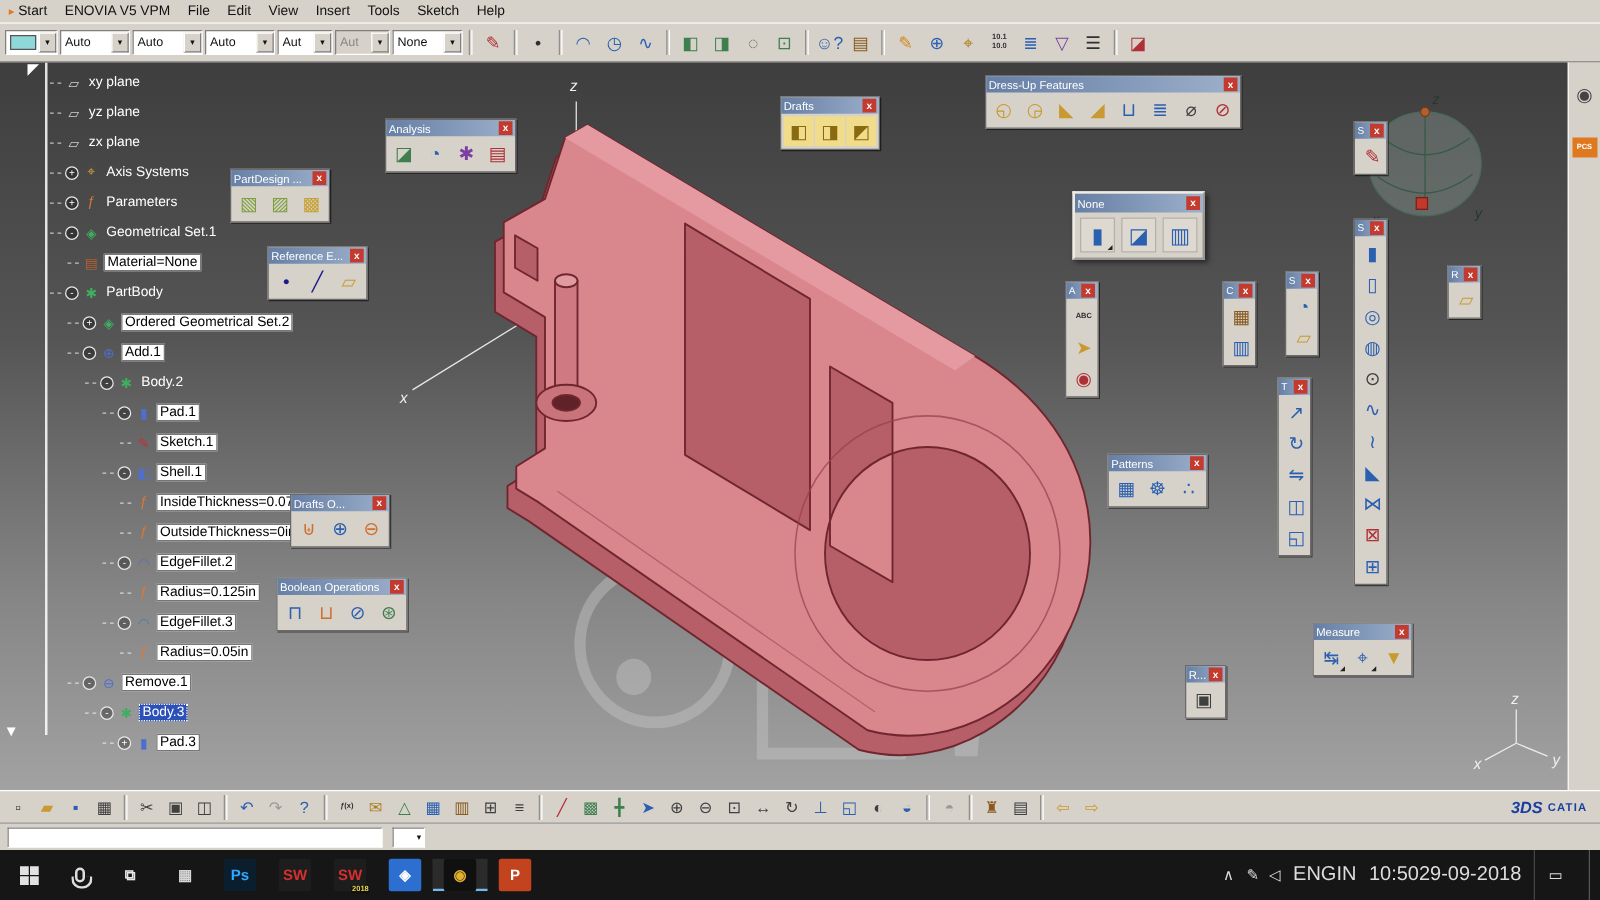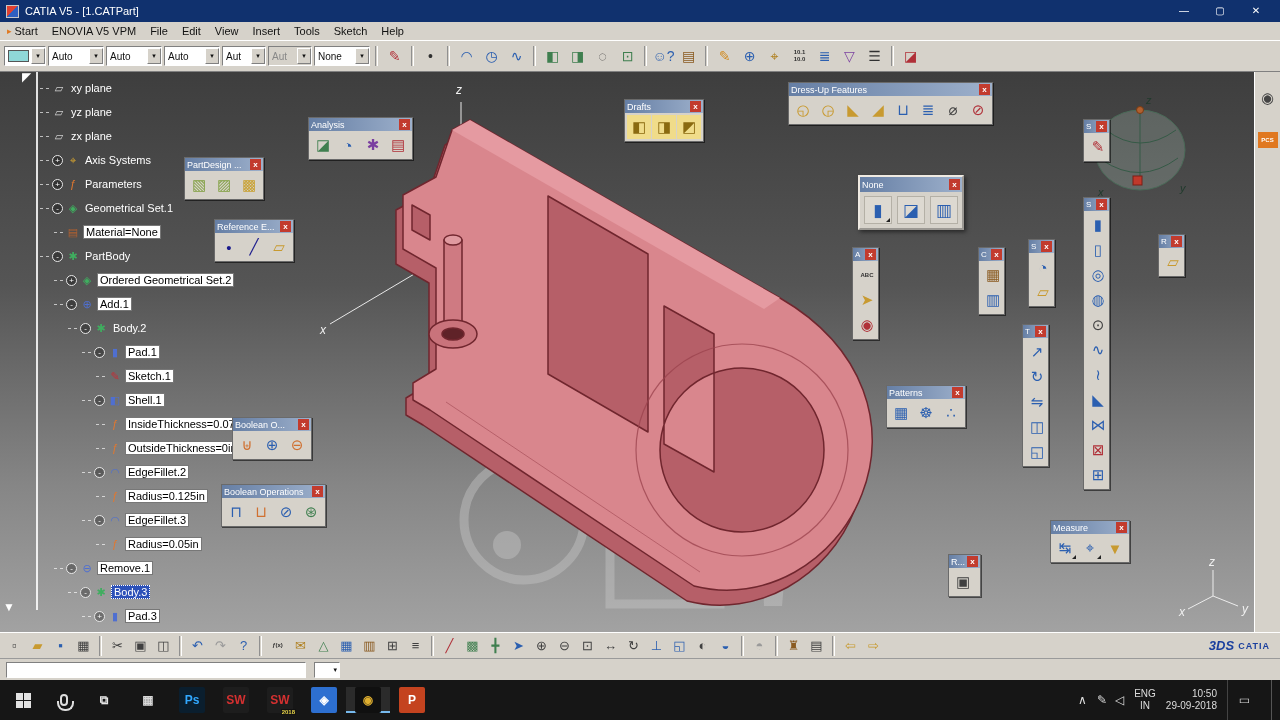--- a/index.html
+++ b/index.html
@@ -81,43 +81,34 @@
 .tmic{width:36px;height:40px;display:flex;align-items:center;justify-content:center}
 .mic{width:8px;height:12px;border:2px solid #ddd;border-radius:4px;position:relative}
 .mic::after{content:"";position:absolute;left:-5px;top:5px;width:13px;height:8px;border:2px solid #ddd;border-top:none;border-radius:0 0 8px 8px}
 #taskapps{display:flex;align-items:stretch}
 .tapp{width:44px;display:flex;align-items:center;justify-content:center}
 .tapp.active{background:#2b2b2b;box-shadow:inset 0 -2px 0 #76b9ed}
 .tappic{width:26px;height:26px;display:flex;align-items:center;justify-content:center;font-weight:bold;font-size:12px;border-radius:2px;position:relative}
 .tappic .badge{position:absolute;bottom:-2px;right:-3px;font-size:6px;color:#e8d44a;background:#111;padding:0 1px}
 .tray{margin-left:auto;display:flex;align-items:center;gap:10px;padding-right:4px}
 .tray .g{font-size:12px}
-.langblk,.clockblk{display:flex;flex-direction:column;justify-content:flex-start;font-size:10px;line-height:12px}
+.langblk,.clockblk{display:flex;justify-content:flex-start;font-size:16px;line-height:12px}
 .langblk{align-items:center}
 .clockblk{align-items:flex-end}
 .notif{width:34px;text-align:center;font-size:12px;border-left:1px solid #444;line-height:40px;height:40px}
 .sliver{width:5px;height:40px;border-left:1px solid #555}
 
 .axlbl{fill:#f0f0f0;font-size:12px;font-style:italic}
 .ctxt{fill:#203a2c;font-size:11px;font-style:italic}
 </style>
 </head>
 <body>
 
 <div class="screen">
 
-  <div class="titlebar">
-    <span class="appico"></span>
-    <span>CATIA V5 - [1.CATPart]</span>
-    <span class="tb-btns">
-      <span class="tb-btn">—</span>
-      <span class="tb-btn">▢</span>
-      <span class="tb-btn">✕</span>
-    </span>
-  </div>
 
   <div class="menubar" id="menubar">
       <div class="menu-item">
         <span class="mi-ico">▸</span>
         <span>Start</span>
       </div>
       <div class="menu-item">
         <span>ENOVIA V5 VPM</span>
       </div>
       <div class="menu-item">
@@ -555,21 +546,21 @@
             <span class="pclose">x</span>
           </div>
           <div class="pbody">
             <span class="pico" style="color: rgb(43, 95, 176);">▦</span>
             <span class="pico" style="color: rgb(43, 95, 176);">☸</span>
             <span class="pico" style="color: rgb(43, 95, 176);">∴</span>
           </div>
         </div>
         <div class="palette" style="left: 232px; top: 345px;">
           <div class="ptitle">
-            <span class="t">Boolean O...</span>
+            <span class="t">Drafts O...</span>
             <span class="pclose">x</span>
           </div>
           <div class="pbody">
             <span class="pico" style="color: rgb(208, 112, 48);">⊎</span>
             <span class="pico" style="color: rgb(43, 95, 176);">⊕</span>
             <span class="pico" style="color: rgb(208, 112, 48);">⊖</span>
           </div>
         </div>
         <div class="palette" style="left: 221px; top: 412px;">
           <div class="ptitle">

